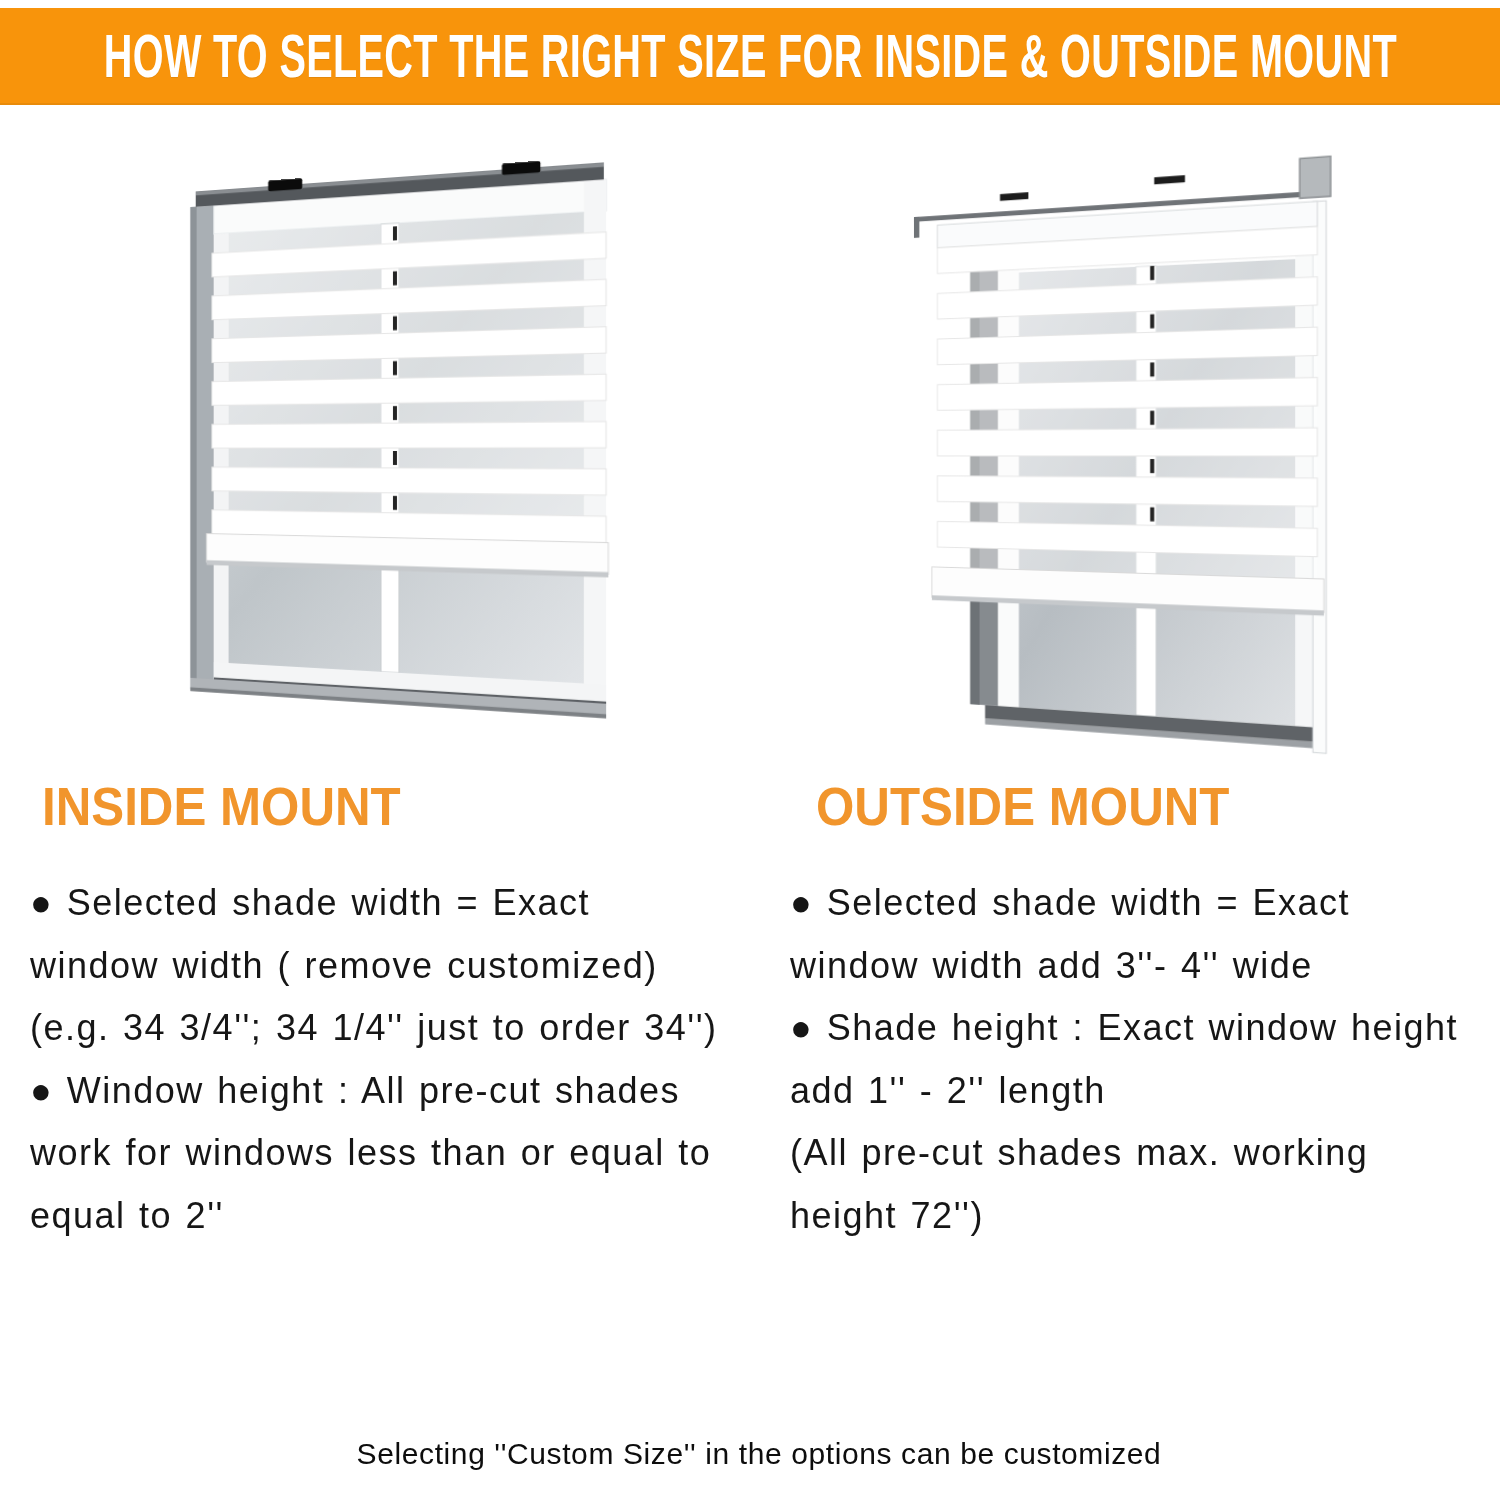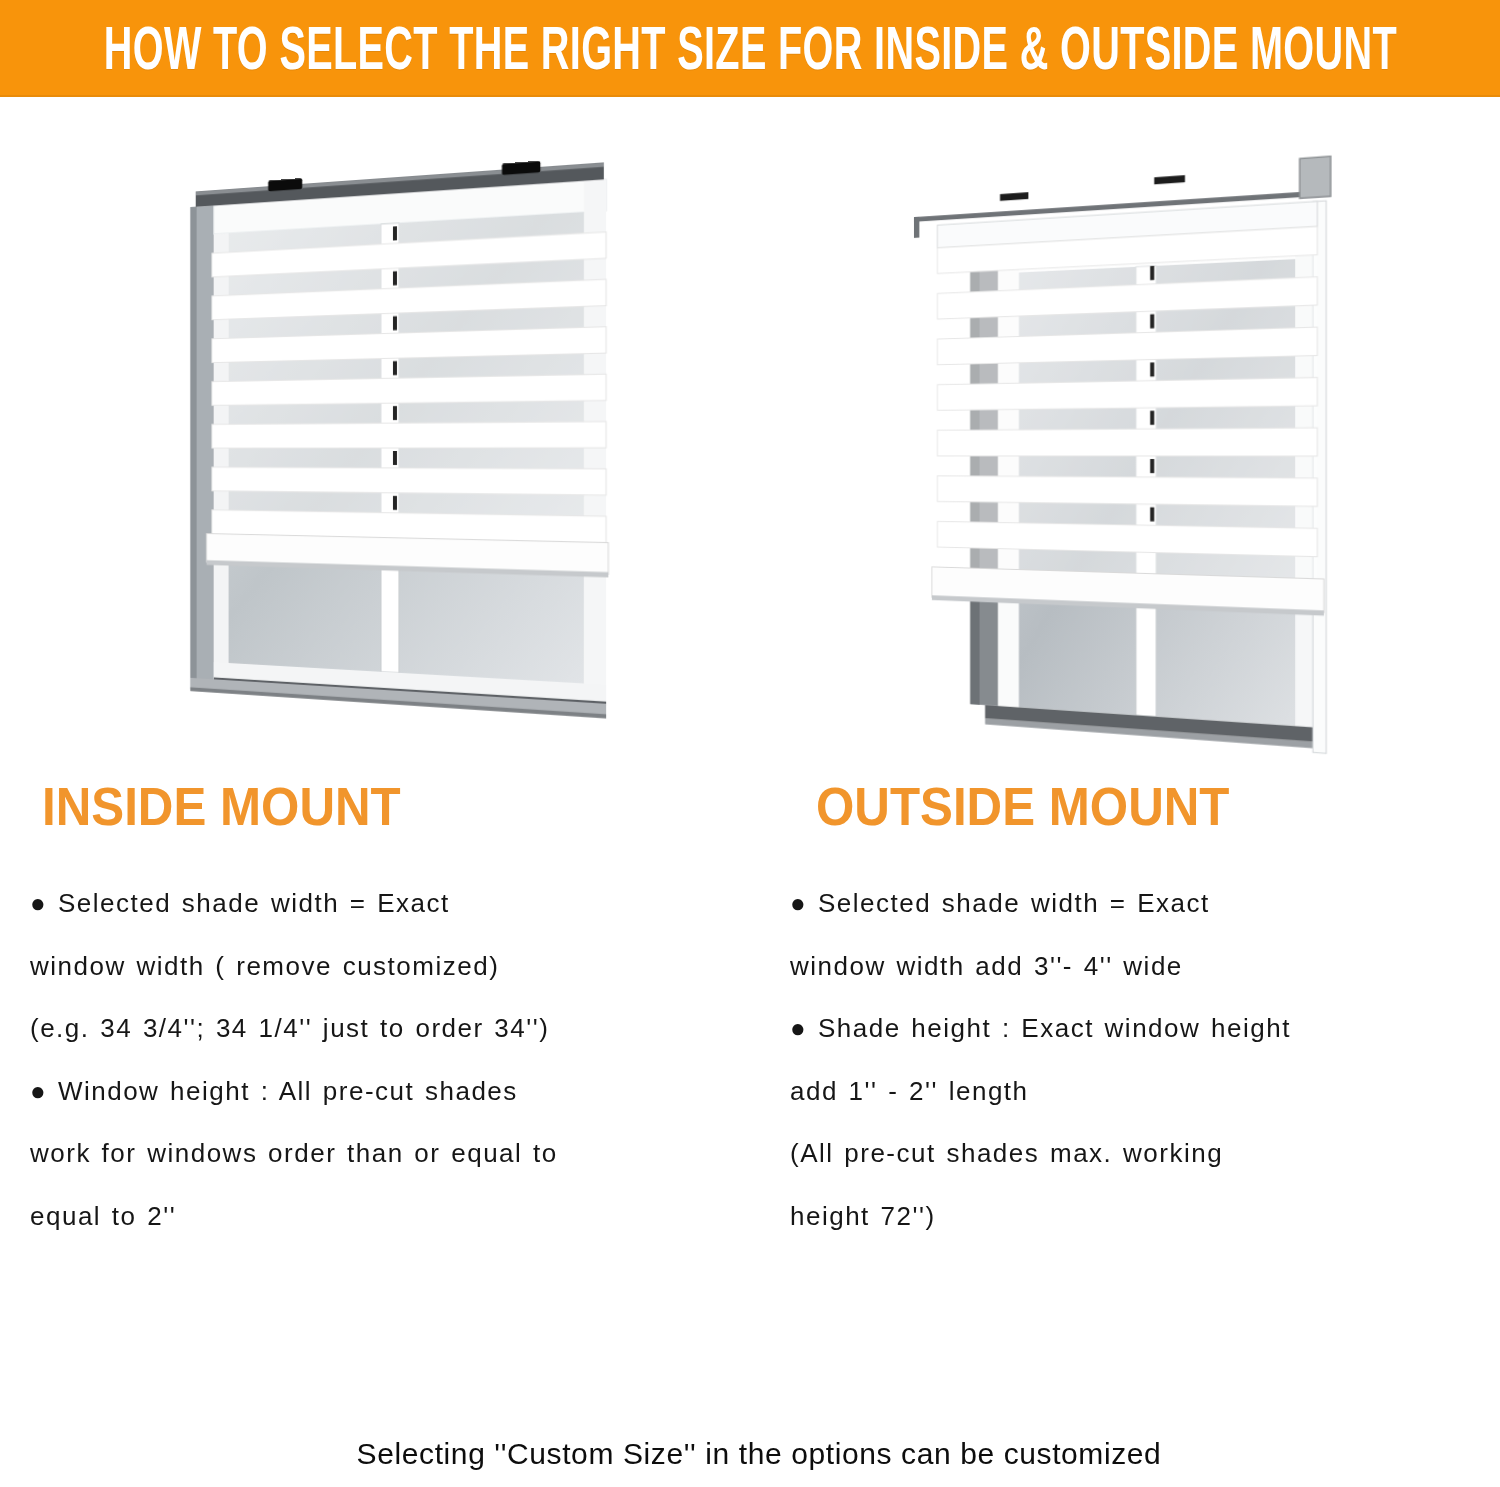--- a/index.html
+++ b/index.html
@@ -5,21 +5,21 @@
   :root{
     --banner-orange:#F8940B;
     --heading-orange:#F1952C;
     --body-text:#161616;
   }
   *{margin:0;padding:0;box-sizing:border-box;}
   html,body{width:1500px;height:1487px;background:#ffffff;overflow:hidden;}
   body{font-family:"Liberation Sans","DejaVu Sans",sans-serif;position:relative;}
 
   .banner{
-    position:absolute;left:0;top:0;width:1500px;height:97px;
+    position:absolute;left:0;top:8px;width:1500px;height:97px;
     background:var(--banner-orange);
     display:flex;align-items:center;justify-content:center;
     border-bottom:2px solid rgba(0,0,0,0.06);
   }
   .banner-text{
     color:#ffffff;font-weight:bold;font-size:62px;white-space:nowrap;
     transform:scaleX(0.64);transform-origin:center center;
     letter-spacing:0.5px;
     text-shadow:0 1px 0 rgba(0,0,0,0.08);
   }
@@ -36,21 +36,21 @@
     font-weight:bold;font-size:53px;white-space:nowrap;
     transform:scaleX(0.93);transform-origin:left top;letter-spacing:0px;
   }
   .heading-left{left:42px;}
   .heading-right{left:816px;}
 
   .col{position:absolute;top:872px;width:716px;color:var(--body-text);}
   .col-left{left:30px;}
   .col-right{left:790px;}
   .text-line{
-    font-size:26px;line-height:62.5px;white-space:nowrap;
+    font-size:36px;line-height:62.5px;white-space:nowrap;
     letter-spacing:1.5px;word-spacing:2px;
   }
 
   .footnote{
     position:absolute;left:9px;top:1437px;width:1500px;text-align:center;
     color:#0d0d0d;font-size:30px;letter-spacing:0.6px;
   }
 </style>
 </head>
 <body>
@@ -194,21 +194,21 @@
   <div class="col col-left">
 
       <div class="text-line">● Selected shade width = Exact</div>
 
       <div class="text-line">window width ( remove customized)</div>
 
       <div class="text-line">(e.g. 34 3/4''; 34 1/4'' just to order 34'')</div>
 
       <div class="text-line">● Window height : All pre-cut shades</div>
 
-      <div class="text-line">work for windows order than or equal to</div>
+      <div class="text-line">work for windows less than or equal to</div>
 
 
 
       <div class="text-line">equal to 2''</div>
     </div>
 
   <div class="col col-right">
 
       <div class="text-line">● Selected shade width = Exact</div>
 

